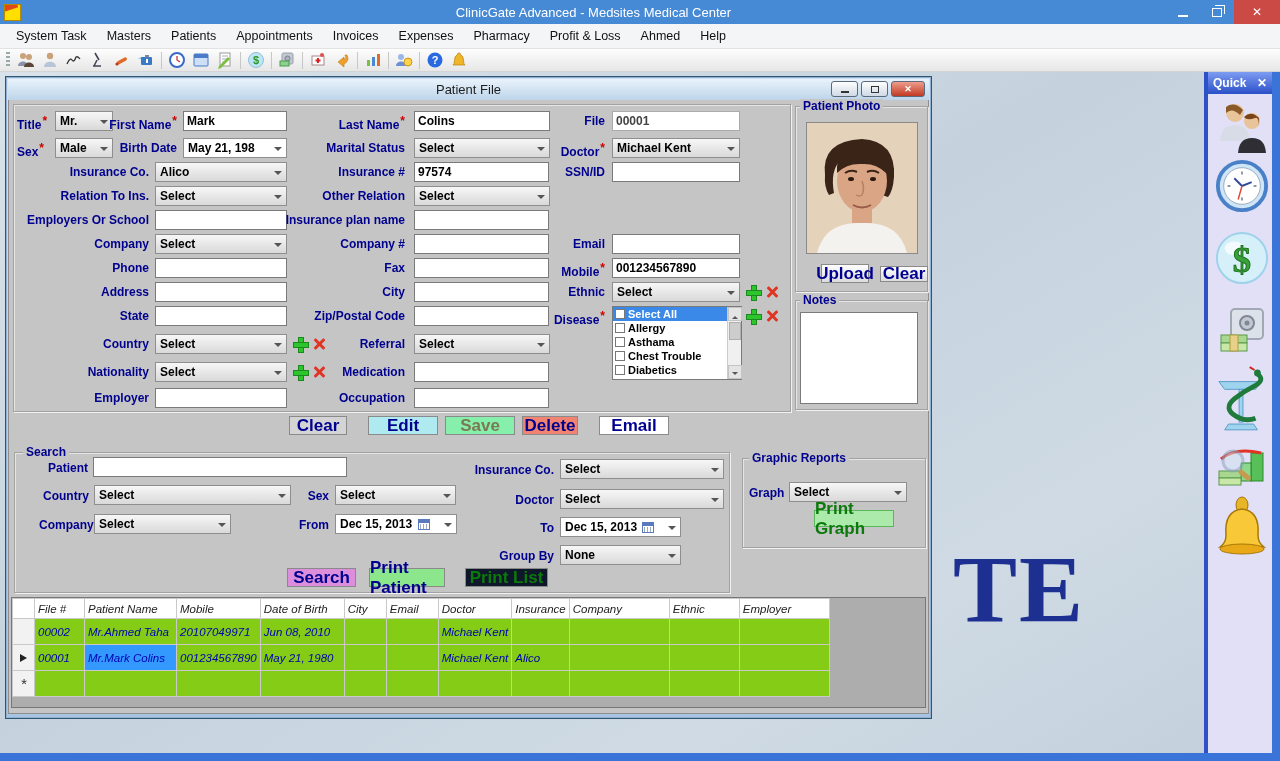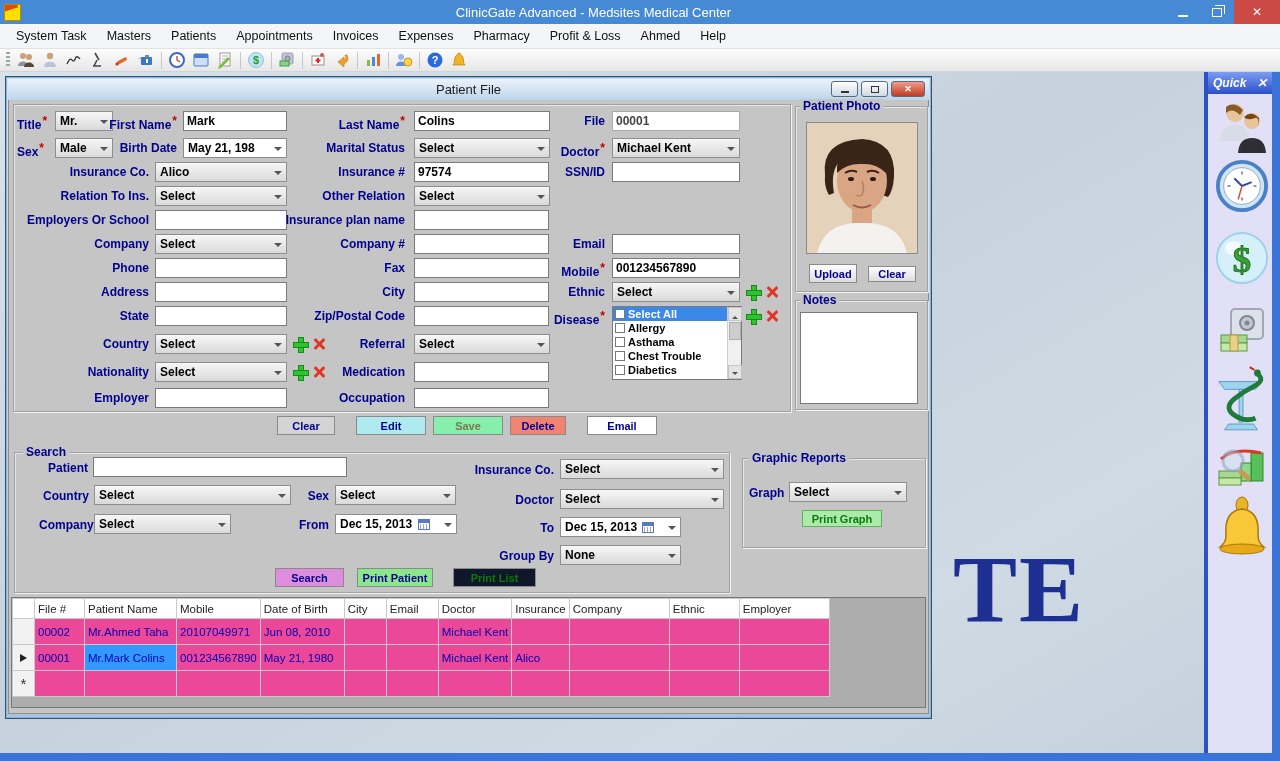--- a/index.html
+++ b/index.html
@@ -27,21 +27,21 @@
   .tico { width:20px; height:19px; margin:0 2px; display:inline-flex; align-items:center; justify-content:center; }
   .tsep { width:1px; height:17px; background:#c7c7c7; margin:0 3px; }
 
   
   .mdi { position:absolute; left:0; top:72px; width:1272px; height:683px; background:linear-gradient(150deg,#d9e2ea 0%,#c5d2dd 45%,#cfdae4 75%,#c3d0db 100%); overflow:hidden; }
   .wm1 { position:absolute; left:953px; top:462px; font-family:"Liberation Serif",serif; font-weight:bold; font-size:96px; color:#1d3091; letter-spacing:2px; }
   .wm2 { position:absolute; left:932px; top:535px; font-family:"Liberation Serif",serif; font-weight:bold; font-size:42px; color:#e23535; }
 
   
   .quick { position:absolute; left:1204px; top:0; width:68px; height:683px; background:#e2e0f6; border-left:4px solid #2d52c8; }
-  .quick-head { height:22px; background:linear-gradient(#7d9cf2,#2b50c8); display:flex; align-items:center; justify-content:space-between; padding:0 5px;font-style:italic; }
+  .quick-head { height:22px; background:linear-gradient(#7d9cf2,#2b50c8); display:flex; align-items:center; justify-content:space-between; padding:0 5px; }
   .quick-head span { color:#fff; font-weight:bold; font-size:12px; }
   .quick-x { color:#fff; font-size:12px; font-weight:bold; }
   .qico { position:absolute; left:7px; width:54px; height:56px; display:flex; align-items:center; justify-content:center; }
 
   .frame-right { position:absolute; right:0; top:72px; width:8px; height:689px; background:#3a74d8; }
   .frame-bottom { position:absolute; left:0; top:753px; width:1280px; height:8px; background:#3a74d8; }
 
   
   .statusbar { position:absolute; left:0; top:733px; width:1272px; height:20px; background:linear-gradient(#fdfdfd,#ebebeb); border-top:1px solid #d8d8d8; font-size:12px; color:#1b3a8c; }
   .statusbar span { position:absolute; top:3px; white-space:pre; }
@@ -88,28 +88,28 @@
   .lb-row.sel { background:#3a88e8; color:#fff; }
   .cb { width:10px; height:10px; background:#fff; border:1px solid #777; margin-right:3px; flex:none; }
   .lb-scroll { width:14px; background:#f0f0f0; border-left:1px solid #ccc; position:relative; }
   .lb-up, .lb-dn { position:absolute; left:0; width:14px; height:14px; background:#e4e4e4; border:1px solid #c4c4c4; }
   .lb-up { top:0; } .lb-dn { bottom:0; }
   .lb-up::after { content:""; position:absolute; left:3px; top:5px; border:3px solid transparent; border-bottom-color:#555; }
   .lb-dn::after { content:""; position:absolute; left:3px; top:6px; border:3px solid transparent; border-top-color:#555; }
   .lb-thumb { position:absolute; left:1px; top:15px; width:12px; height:18px; background:#cdcdcd; border:1px solid #b0b0b0; }
 
   
-  .btn { position:absolute; height:19px; border:1px solid #8a8a8a; font-family:"Liberation Sans",sans-serif; font-size:11px; font-weight:bold; color:#00008f; display:flex; align-items:center; justify-content:center; }
+  .btn { position:absolute; height:19px; border:1px solid #8a8a8a; font-family:"Liberation Sans",sans-serif; font-size:17px; font-weight:bold; color:#00008f; display:flex; align-items:center; justify-content:center;margin-left:12px; }
 
   
   .photo-frame { position:absolute; border:1px solid #8a8a8a; background:#e6d3bd; }
 
   
   .gridwrap { position:absolute; left:2px; top:497px; width:915px; height:111px; background:#adadad; border:1px solid #777; }
-  table.grid { border-collapse:collapse; table-layout:fixed; background:#ec4899; }
+  table.grid { border-collapse:collapse; table-layout:fixed; background:#84cc16;font-style:italic; }
   table.grid th, table.grid td { border:1px solid #c9c9c9; font-size:11.5px; padding:0 3px; overflow:hidden; white-space:nowrap; }
   table.grid th { height:20px; text-align:left; font-weight:normal; color:#222; background:#fff; }
   table.grid td { height:26px; color:#0000b0; }
   td.selc, th.selc { background:#f2f2f2; }
   .row-arrow { display:block; margin:auto; width:0; height:0; border-left:7px solid #222; border-top:4px solid transparent; border-bottom:4px solid transparent; }
   .new-star { display:block; text-align:center; font-size:15px; color:#333; }
   td.cellsel { background:#3399ff; color:#fff; }
 </style>
 </head>
 <body>

